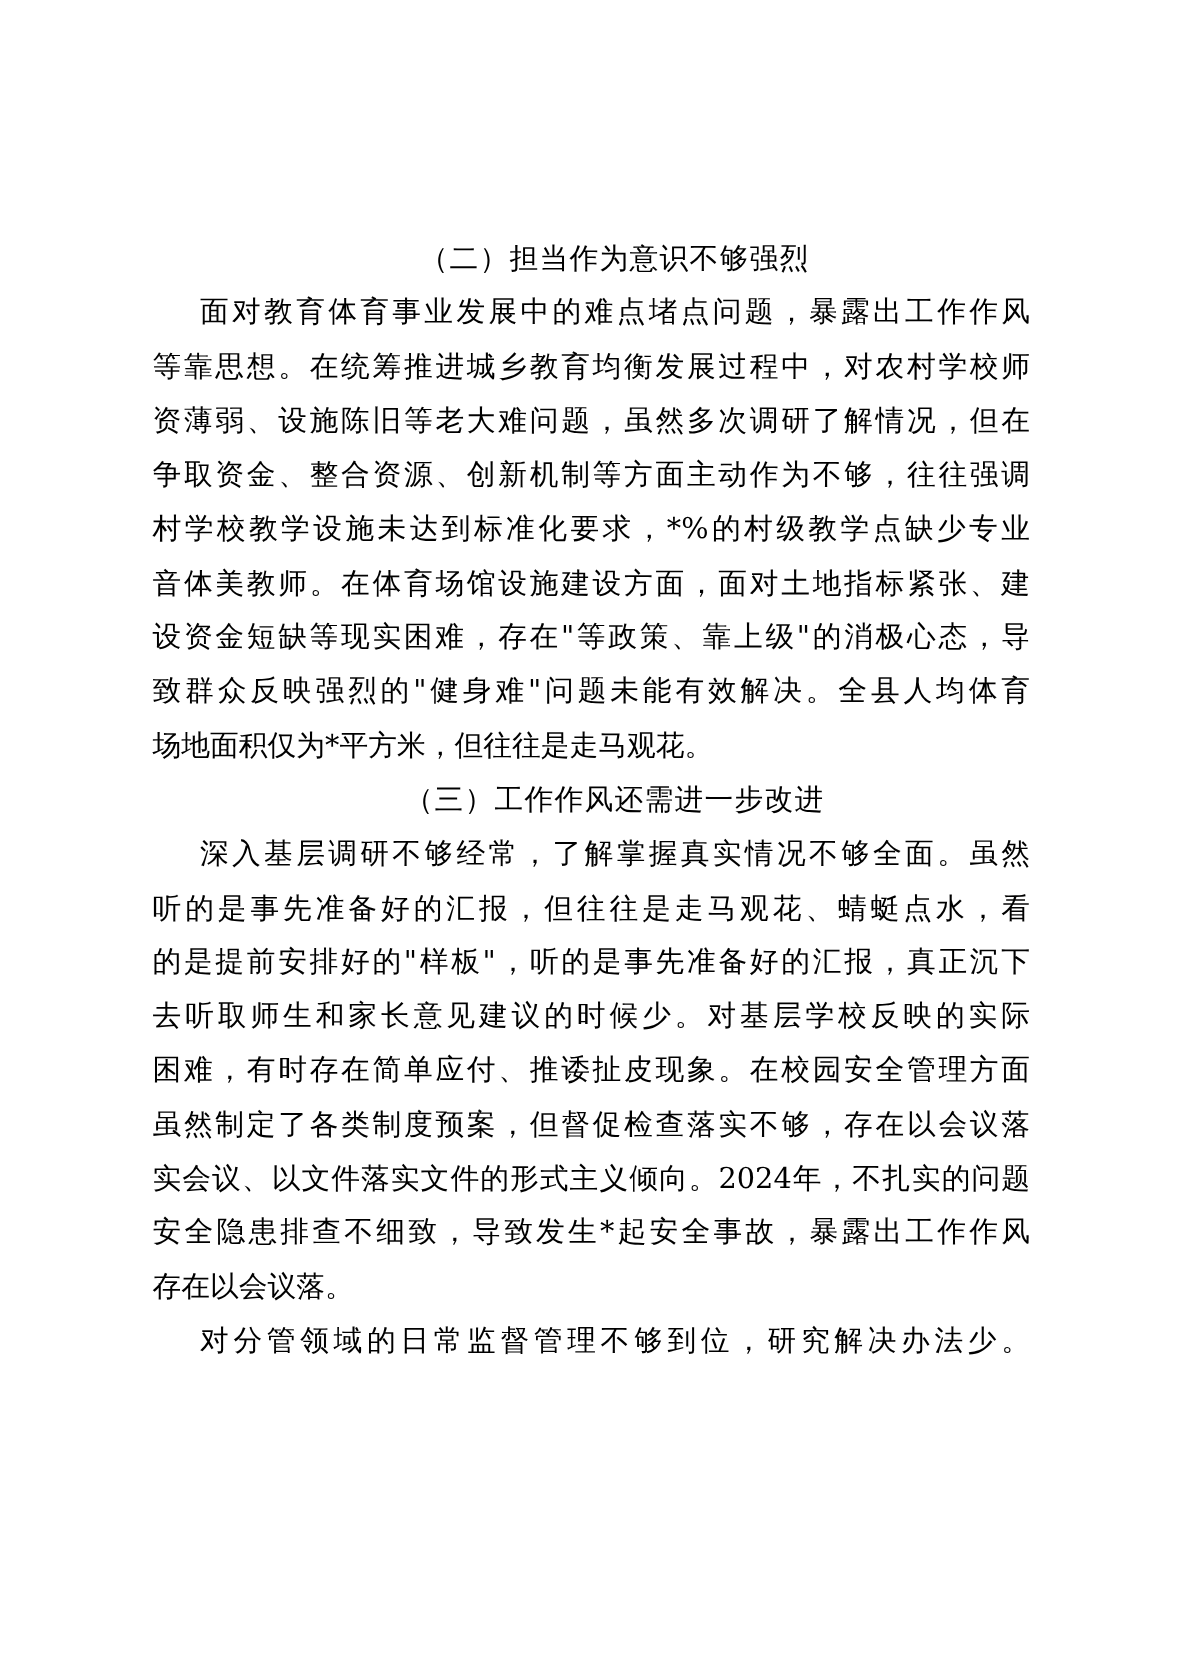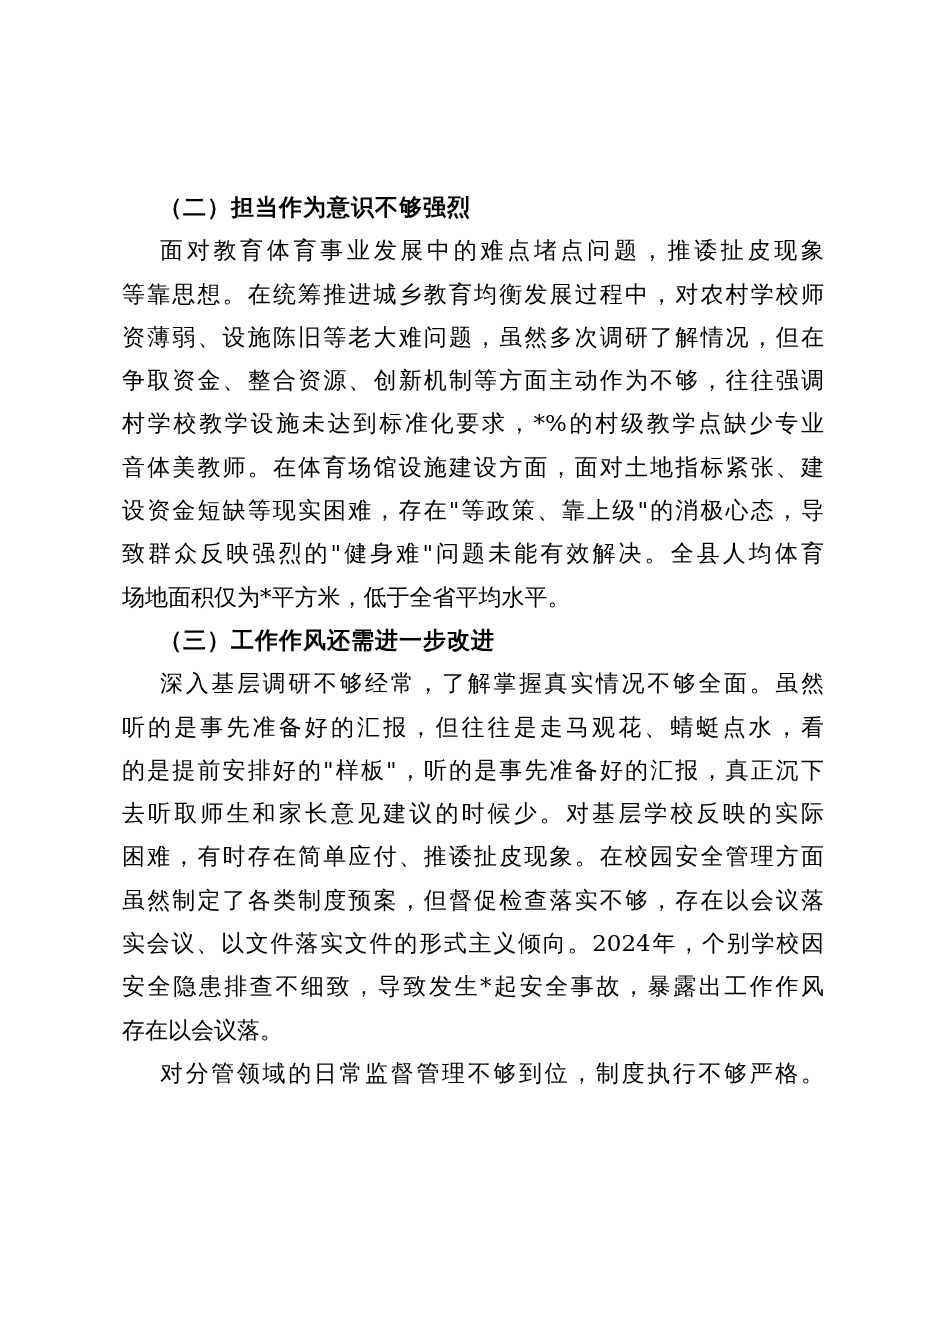--- a/index.html
+++ b/index.html
@@ -30,59 +30,60 @@
       text-align-last: justify;
       letter-spacing: 0px;
     }
     .line.last {
       text-align-last: left;
     }
     .heading {
       height: 43.3px;
       line-height: 43.3px;
       font-size: 23px;
-      font-weight: bold;
+      font-weight: normal;
       font-family: "DejaVu Sans", "Liberation Sans", sans-serif;
       padding-left: 37px;
       white-space: nowrap;
       letter-spacing: 1px;
+      text-align: center;
     }
     .indent {
       padding-left: 38px;
     }
     .section { }
   </style>
 </head>
 <body>
 
 <div class="page">
 
   <div class="section">
     <div class="heading">（二）担当作为意识不够强烈</div>
-    <div class="line indent">面对教育体育事业发展中的难点堵点问题，推诿扯皮现象</div>
+    <div class="line indent">面对教育体育事业发展中的难点堵点问题，暴露出工作作风</div>
     <div class="line">等靠思想。在统筹推进城乡教育均衡发展过程中，对农村学校师</div>
     <div class="line">资薄弱、设施陈旧等老大难问题，虽然多次调研了解情况，但在</div>
     <div class="line">争取资金、整合资源、创新机制等方面主动作为不够，往往强调</div>
     <div class="line">村学校教学设施未达到标准化要求，*%的村级教学点缺少专业</div>
     <div class="line">音体美教师。在体育场馆设施建设方面，面对土地指标紧张、建</div>
     <div class="line">设资金短缺等现实困难，存在"等政策、靠上级"的消极心态，导</div>
     <div class="line">致群众反映强烈的"健身难"问题未能有效解决。全县人均体育</div>
-    <div class="line last">场地面积仅为*平方米，低于全省平均水平。</div>
+    <div class="line last">场地面积仅为*平方米，但往往是走马观花。</div>
   </div>
 
   <div class="section">
     <div class="heading">（三）工作作风还需进一步改进</div>
     <div class="line indent">深入基层调研不够经常，了解掌握真实情况不够全面。虽然</div>
     <div class="line">听的是事先准备好的汇报，但往往是走马观花、蜻蜓点水，看</div>
     <div class="line">的是提前安排好的"样板"，听的是事先准备好的汇报，真正沉下</div>
     <div class="line">去听取师生和家长意见建议的时候少。对基层学校反映的实际</div>
     <div class="line">困难，有时存在简单应付、推诿扯皮现象。在校园安全管理方面</div>
     <div class="line">虽然制定了各类制度预案，但督促检查落实不够，存在以会议落</div>
-    <div class="line">实会议、以文件落实文件的形式主义倾向。2024年，个别学校因</div>
+    <div class="line">实会议、以文件落实文件的形式主义倾向。2024年，不扎实的问题</div>
     <div class="line">安全隐患排查不细致，导致发生*起安全事故，暴露出工作作风</div>
     <div class="line last">存在以会议落。</div>
   </div>
 
   <div class="section">
-    <div class="line indent">对分管领域的日常监督管理不够到位，制度执行不够严格。</div>
+    <div class="line indent">对分管领域的日常监督管理不够到位，研究解决办法少。</div>
   </div>
 
 </div>
 
 </body></html>

